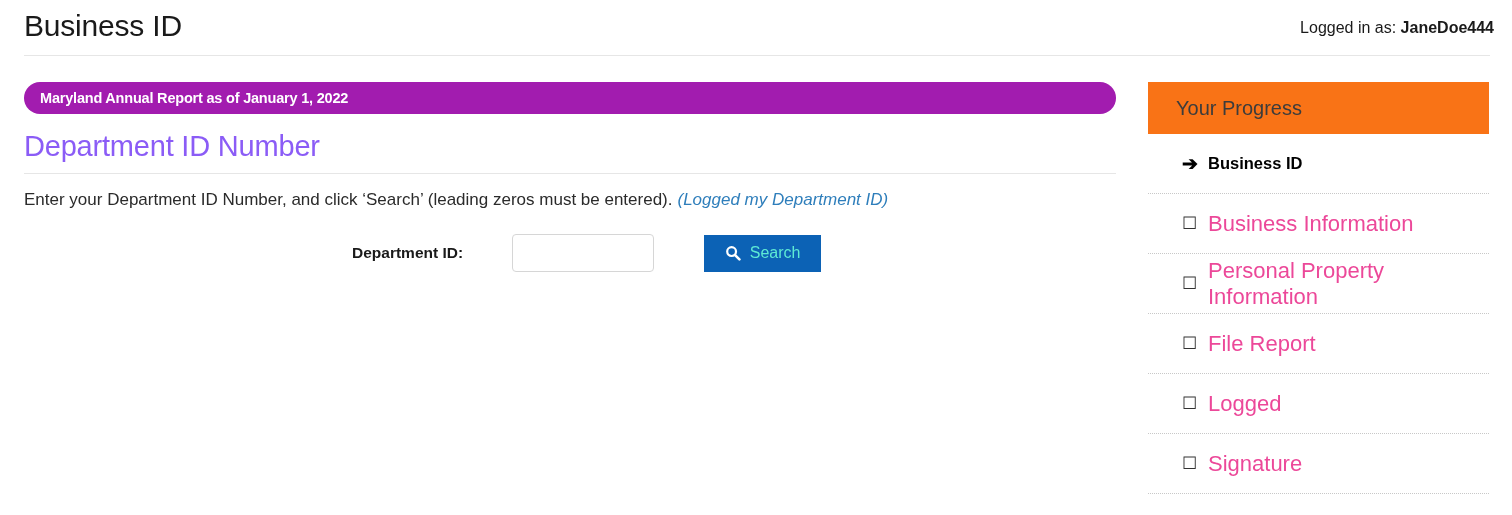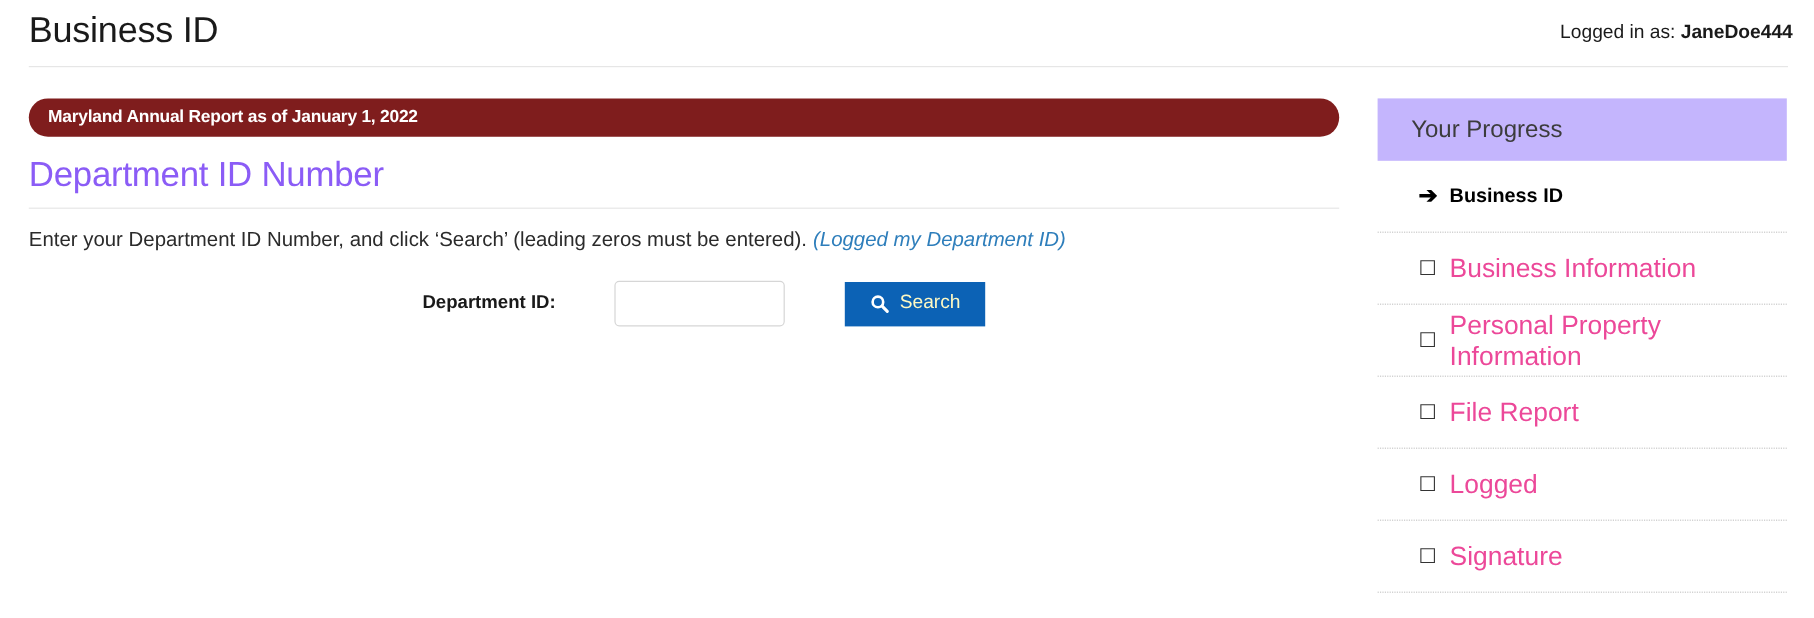--- a/index.html
+++ b/index.html
@@ -65,21 +65,21 @@
     left: 1148px;
     top: 20px;
     width: 341px;
   }
 
   
   .banner {
     margin: 20px 0 0 24px;
     width: 1092px;
     height: 32px;
-    background: #7f1d1d;
+    background: #a21caf;
     border-radius: 16px;
     display: flex;
     align-items: center;
   }
   .banner-text {
     color: #ffffff;
     font-size: 14.5px;
     font-weight: 700;
     padding-left: 16px;
     letter-spacing: -0.2px;
@@ -144,41 +144,41 @@
     padding: 0 8px;
     outline: none;
     color: #212121;
   }
   .search-button {
     margin-left: 13px;
     width: 117px;
     height: 37px;
     background: #0c62b5;
     border: none;
-    color: #fef9c3;
+    color: #5eead4;
     font-size: 16px;
     font-family: "Liberation Sans", sans-serif;
     display: flex;
     align-items: center;
     justify-content: center;
     gap: 9px;
     cursor: pointer;
     padding: 8px;
   }
   .search-button .mag-icon {
     display: inline-flex;
     align-items: center;
     justify-content: center;
     width: 16px;
     height: 16px;
   }
 
   
   .progress-header {
-    background: #c4b5fd;
+    background: #f97316;
     height: 52px;
     display: flex;
     align-items: center;
     padding-left: 28px;
   }
   .progress-header-text {
     font-size: 20px;
     color: #3c3c3c;
     font-weight: 400;
   }

